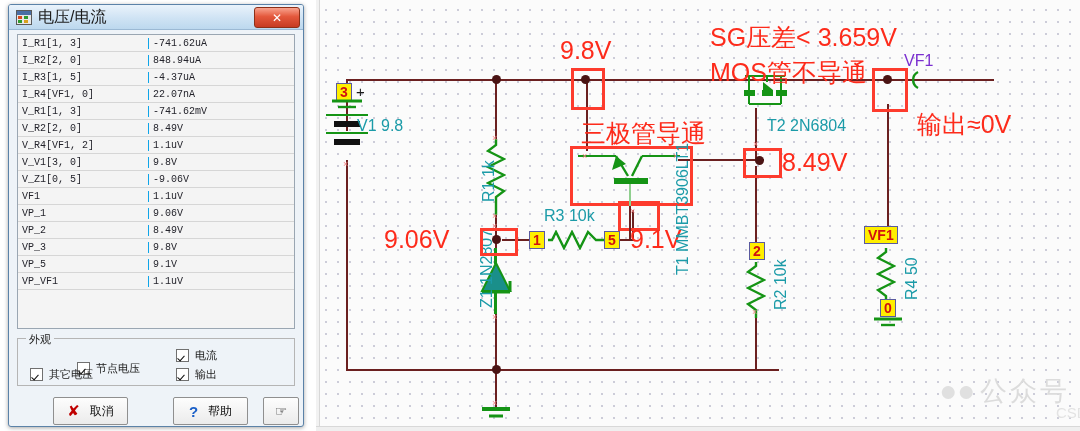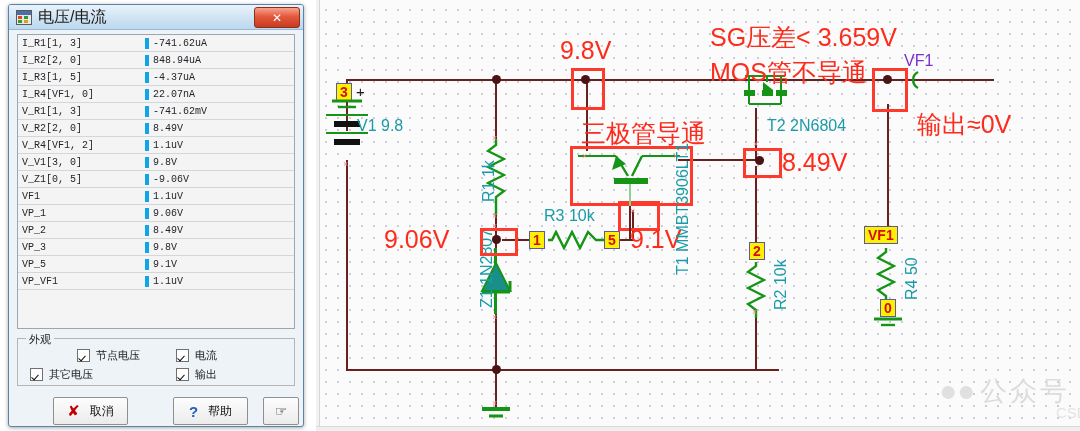--- a/index.html
+++ b/index.html
@@ -91,21 +91,21 @@
   #list{
     position:absolute;left:8px;top:29px;right:8px;height:295px;
     background:#f4f4f4;border:1px solid #9aa6b2;
     box-sizing:border-box;overflow:hidden;
   }
   .row{
     display:flex;height:16px;border-bottom:1px solid #d6d6d6;
     font-family:"Liberation Mono","DejaVu Sans Mono",monospace;
     font-size:10px;color:#24242c;align-items:center;
   }
-  .c1{width:131px;padding-left:4px;border-right:4px solid #0ea5e9;
+  .c1{width:131px;padding-left:4px;border-right:1px solid #0ea5e9;
       box-sizing:border-box;overflow:hidden;white-space:nowrap;}
   .c2{flex:1;padding-left:4px;overflow:hidden;white-space:nowrap;}
 
   #group{
     position:absolute;left:8px;top:333px;right:8px;height:48px;
     border:1px solid #b5b5b5;box-sizing:border-box;
   }
   #group-legend{
     position:absolute;left:8px;top:-7px;background:#eef3f8;padding:0 3px;
     font-size:11px;color:#222;
@@ -357,21 +357,21 @@
       </div>
       <div class="row">
         <div class="c1">VP_VF1</div>
         <div class="c2">1.1uV</div>
       </div>
     </div>
 
   <div id="group">
     <span id="group-legend">外观</span>
 
-    <label class="cb" style="left:12px;top:9px;padding-left:47px;">
+    <label class="cb" style="left:12px;top:22px;padding-left:47px;">
       <span class="box"></span>
       <span>节点电压</span>
     </label>
     <label class="cb" style="left:12px;top:28px;">
       <span class="box"></span>
       <span>其它电压</span>
     </label>
     <label class="cb" style="left:158px;top:9px;font-family:Liberation Serif, serif;">
       <span class="box"></span>
       <span>电流</span>

